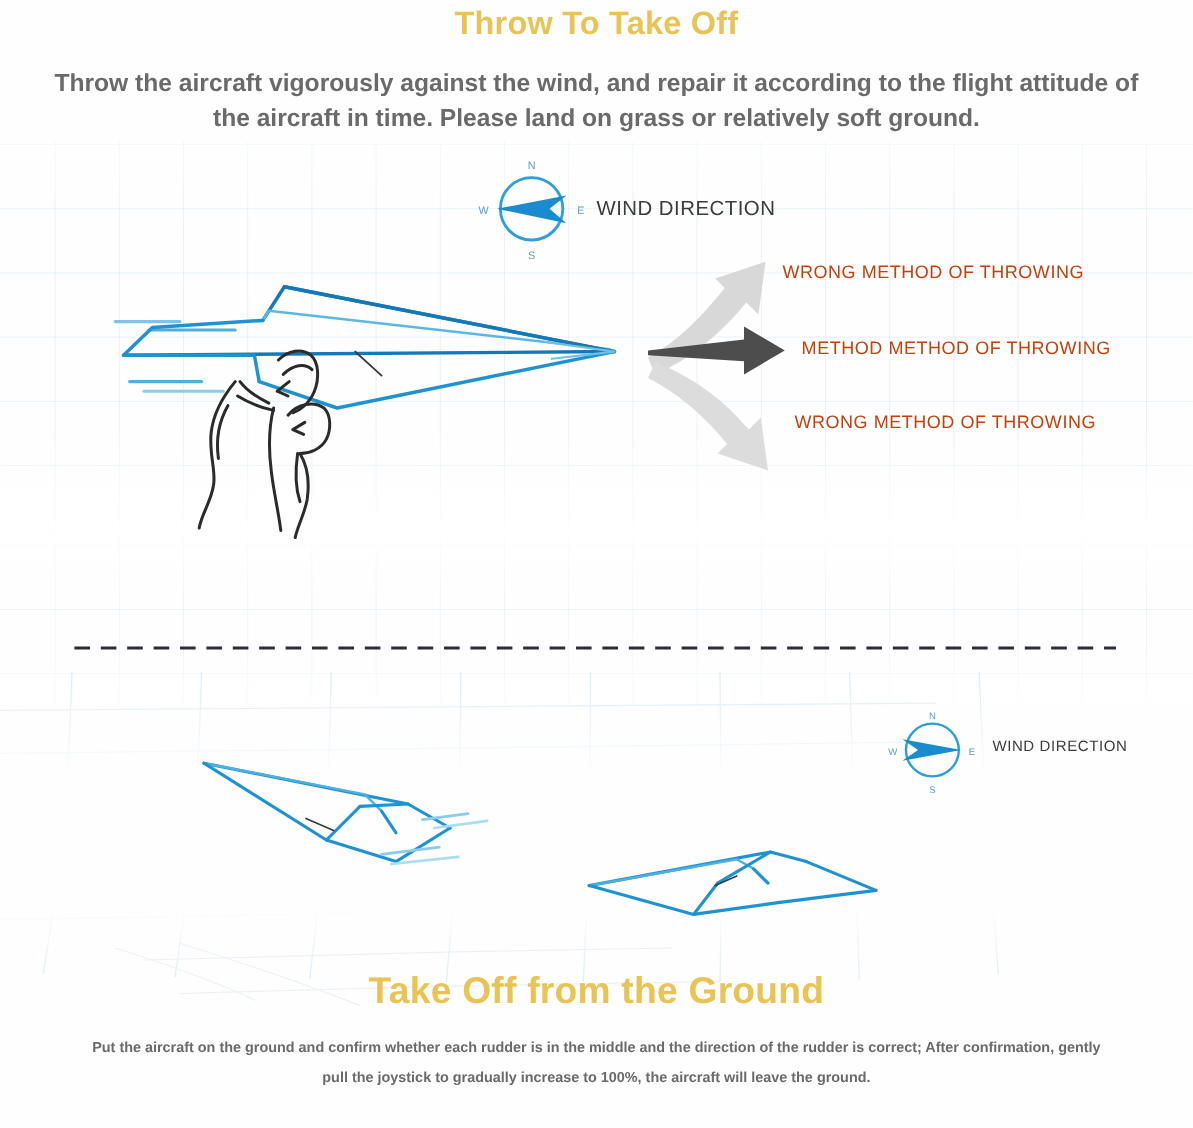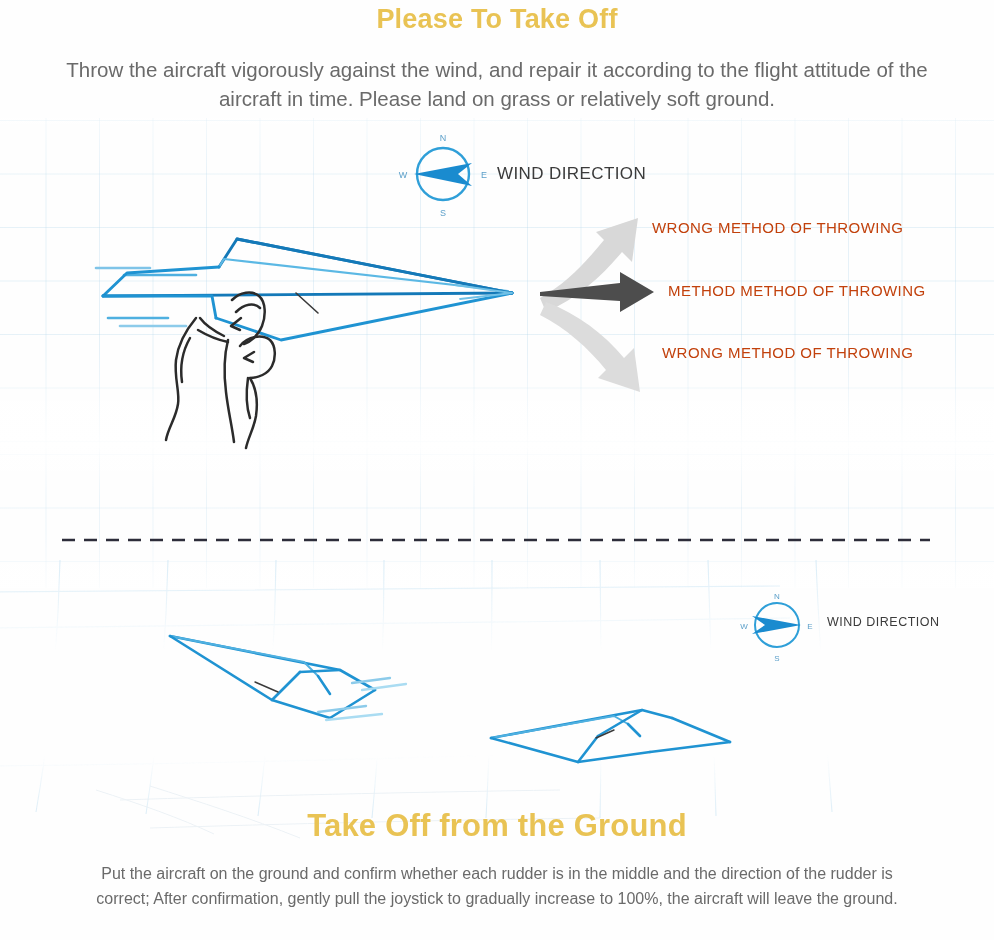--- a/index.html
+++ b/index.html
@@ -52,24 +52,24 @@
   .title {
     position:absolute; left:0; width:994px; text-align:center;
     font-weight:bold; letter-spacing:0.2px;
   }
   #title-top   { top:4px;  font-size:27px; color:#e9c354; }
   #title-bottom{ top:808px; font-size:31px; color:#e9c354; }
 
   .para {
     position:absolute; left:0; width:994px; text-align:center;
     color:#6a6a6a; font-size:20.5px; line-height:29px;
-    font-weight:400;
+    font-weight:700;
   }
   #para-top    { top:55px; padding:0 42px; }
-  #para-bottom { top:861px; padding:0 92px; font-size:16px; line-height:25px; }
+  #para-bottom { top:861px; padding:0 72px; font-size:12px; line-height:25px; }
 
   
   .method-label {
     position:absolute;
     color:#c2410c;
     font-size:15px;
     letter-spacing:0.45px;
     white-space:nowrap;
   }
   #label-wrong-top    { left:652px; top:219px; }
@@ -272,21 +272,21 @@
     <g>
       <circle cx="777" cy="625" r="22" fill="none" stroke="#2f9fd8" stroke-width="2"></circle>
       <path d="M 801 625 L 752 616 L 765 625 L 752 634 Z" fill="#1a8bcf"></path>
       <text x="777" y="599" text-anchor="middle" font-family="Liberation Sans, sans-serif" font-size="8" fill="#5b9fc9">N</text>
       <text x="777" y="661" text-anchor="middle" font-family="Liberation Sans, sans-serif" font-size="8" fill="#5b9fc9">S</text>
       <text x="744" y="629" text-anchor="middle" font-family="Liberation Sans, sans-serif" font-size="8" fill="#5b9fc9">W</text>
       <text x="810" y="629" text-anchor="middle" font-family="Liberation Sans, sans-serif" font-size="8" fill="#5b9fc9">E</text>
     </g>
   </svg>
 
-  <h1 class="title" id="title-top">Please To Take Off</h1>
+  <h1 class="title" id="title-top">Throw To Take Off</h1>
 
   <p class="para" id="para-top">Throw the aircraft vigorously against the wind, and repair it  according to the flight attitude of the aircraft in time. Please land on grass or relatively soft ground.</p>
 
   <span class="wind-label" id="wind-label-1">WIND DIRECTION</span>
 
   <span class="method-label" id="label-wrong-top">WRONG METHOD OF THROWING</span>
 
   <span class="method-label" id="label-correct">METHOD METHOD OF THROWING</span>
 
   <span class="method-label" id="label-wrong-bottom">WRONG METHOD OF THROWING</span>

